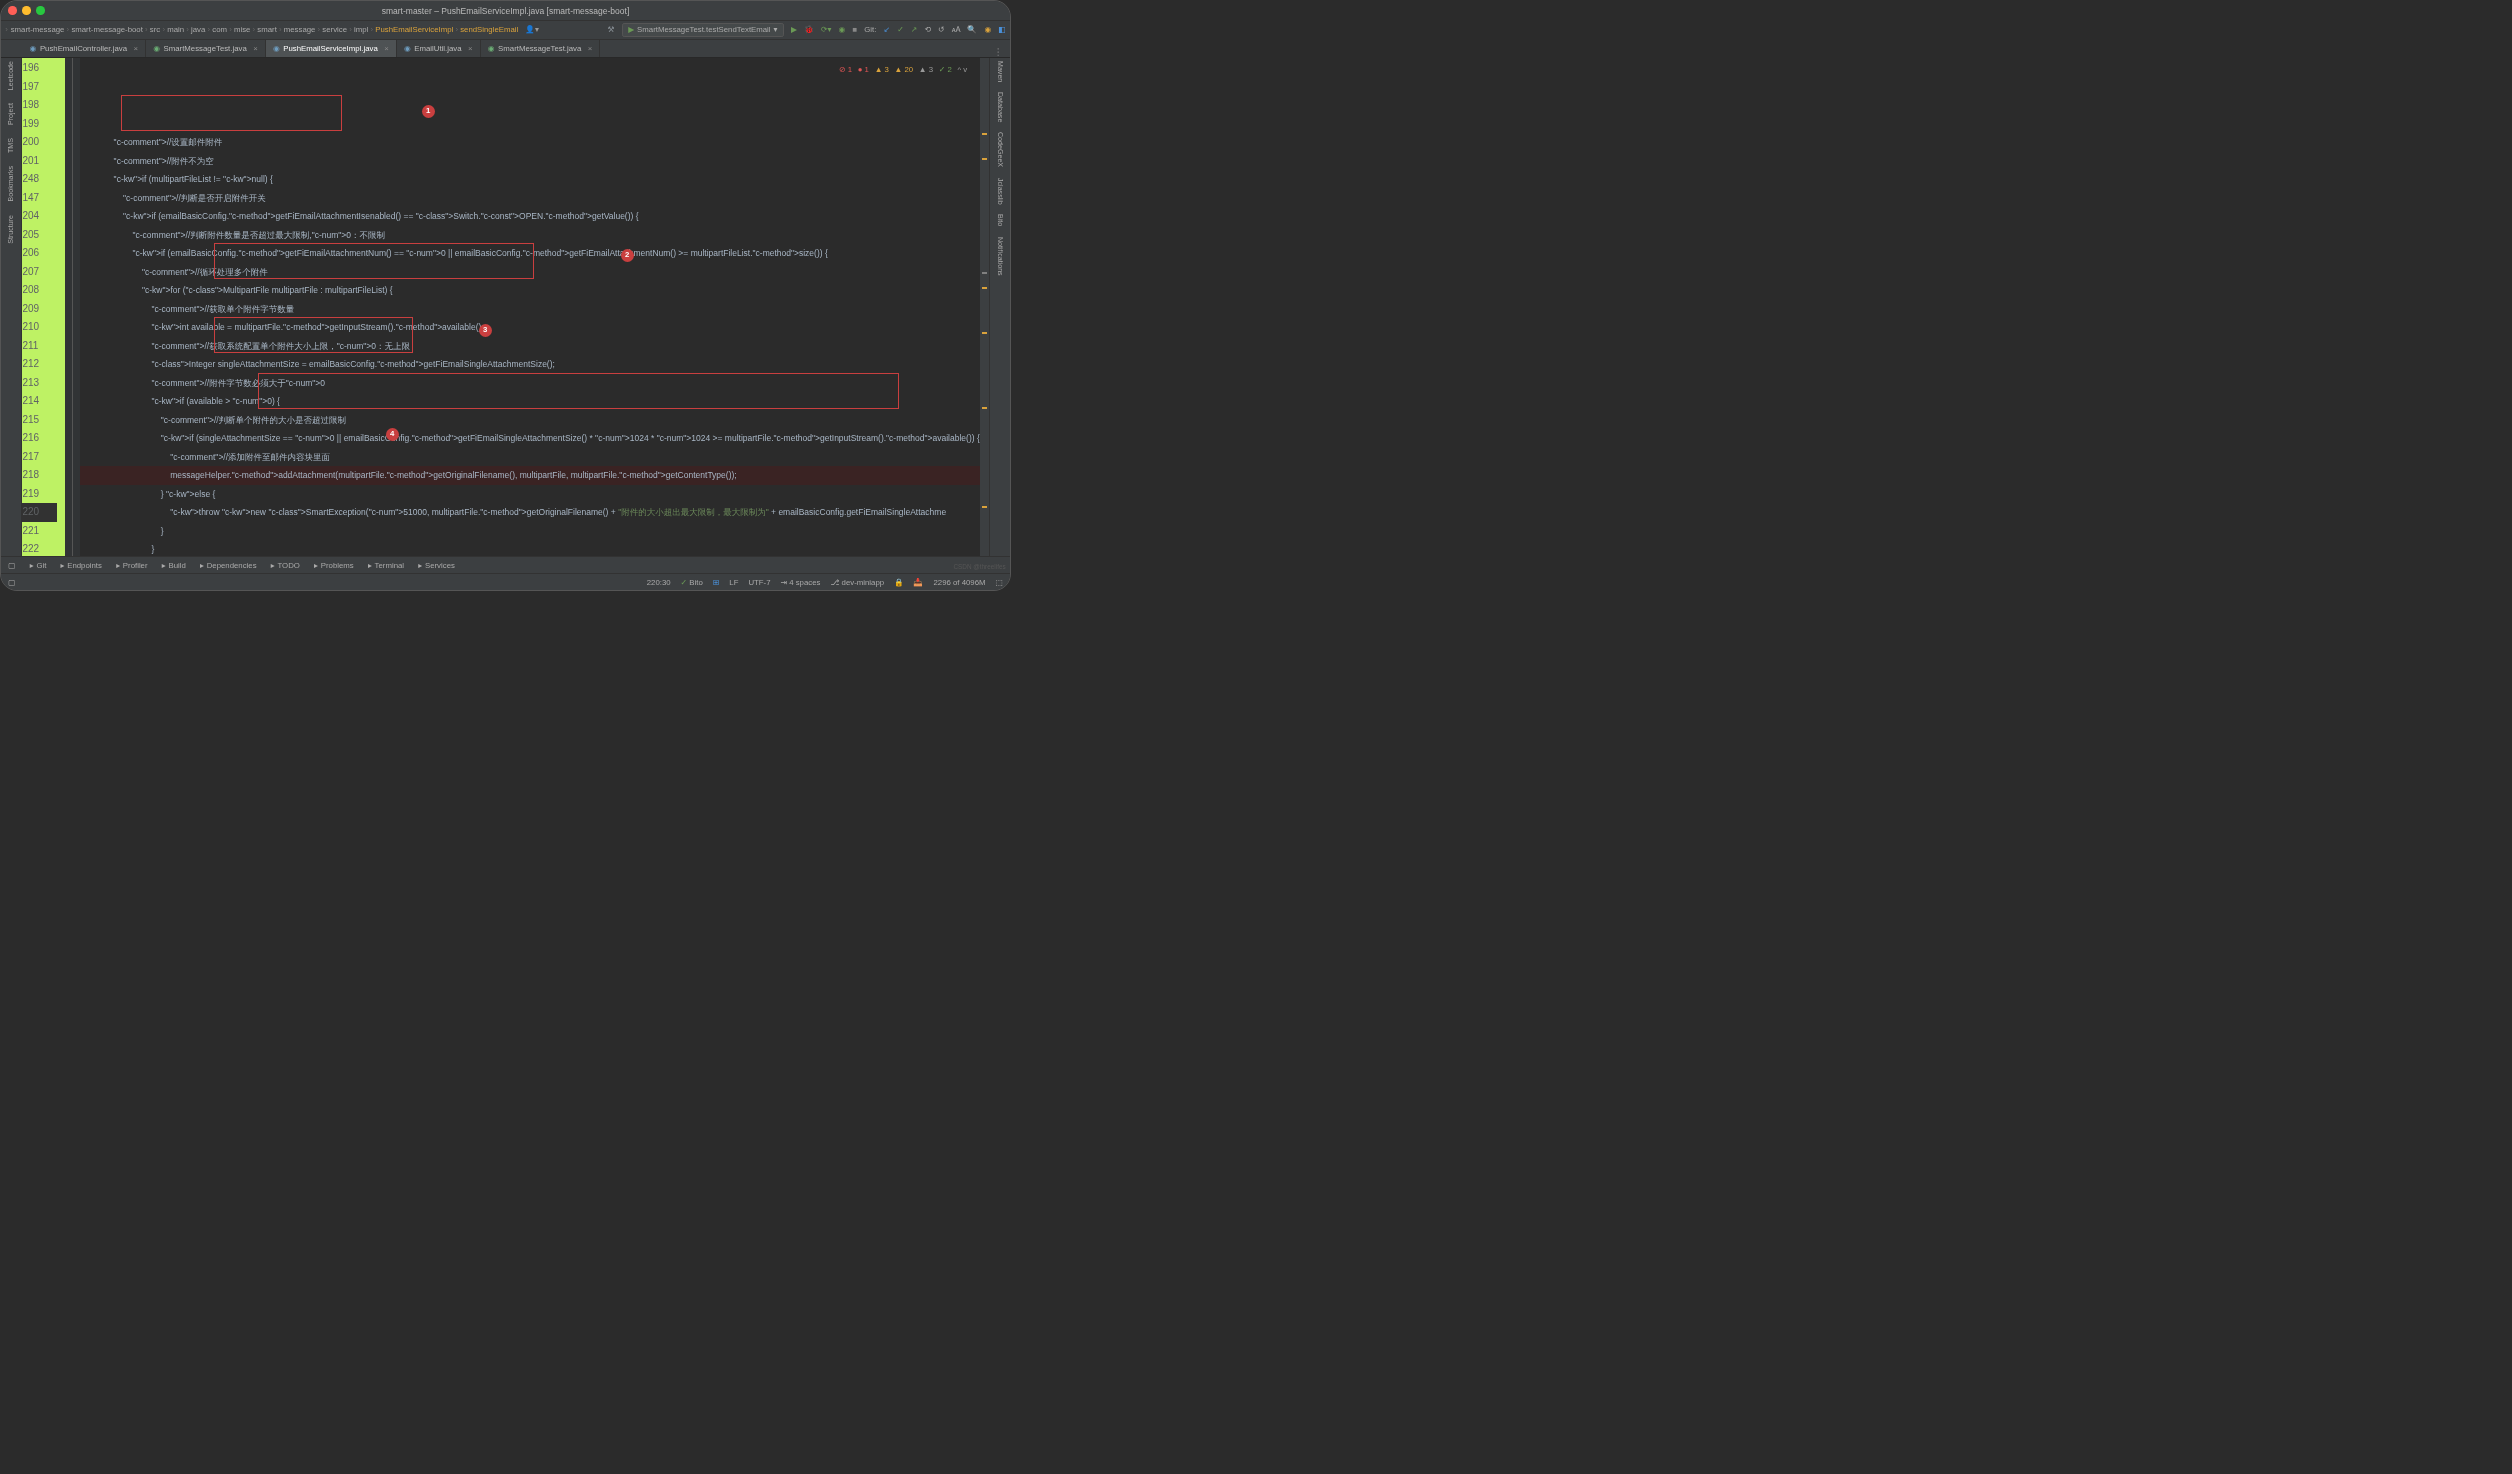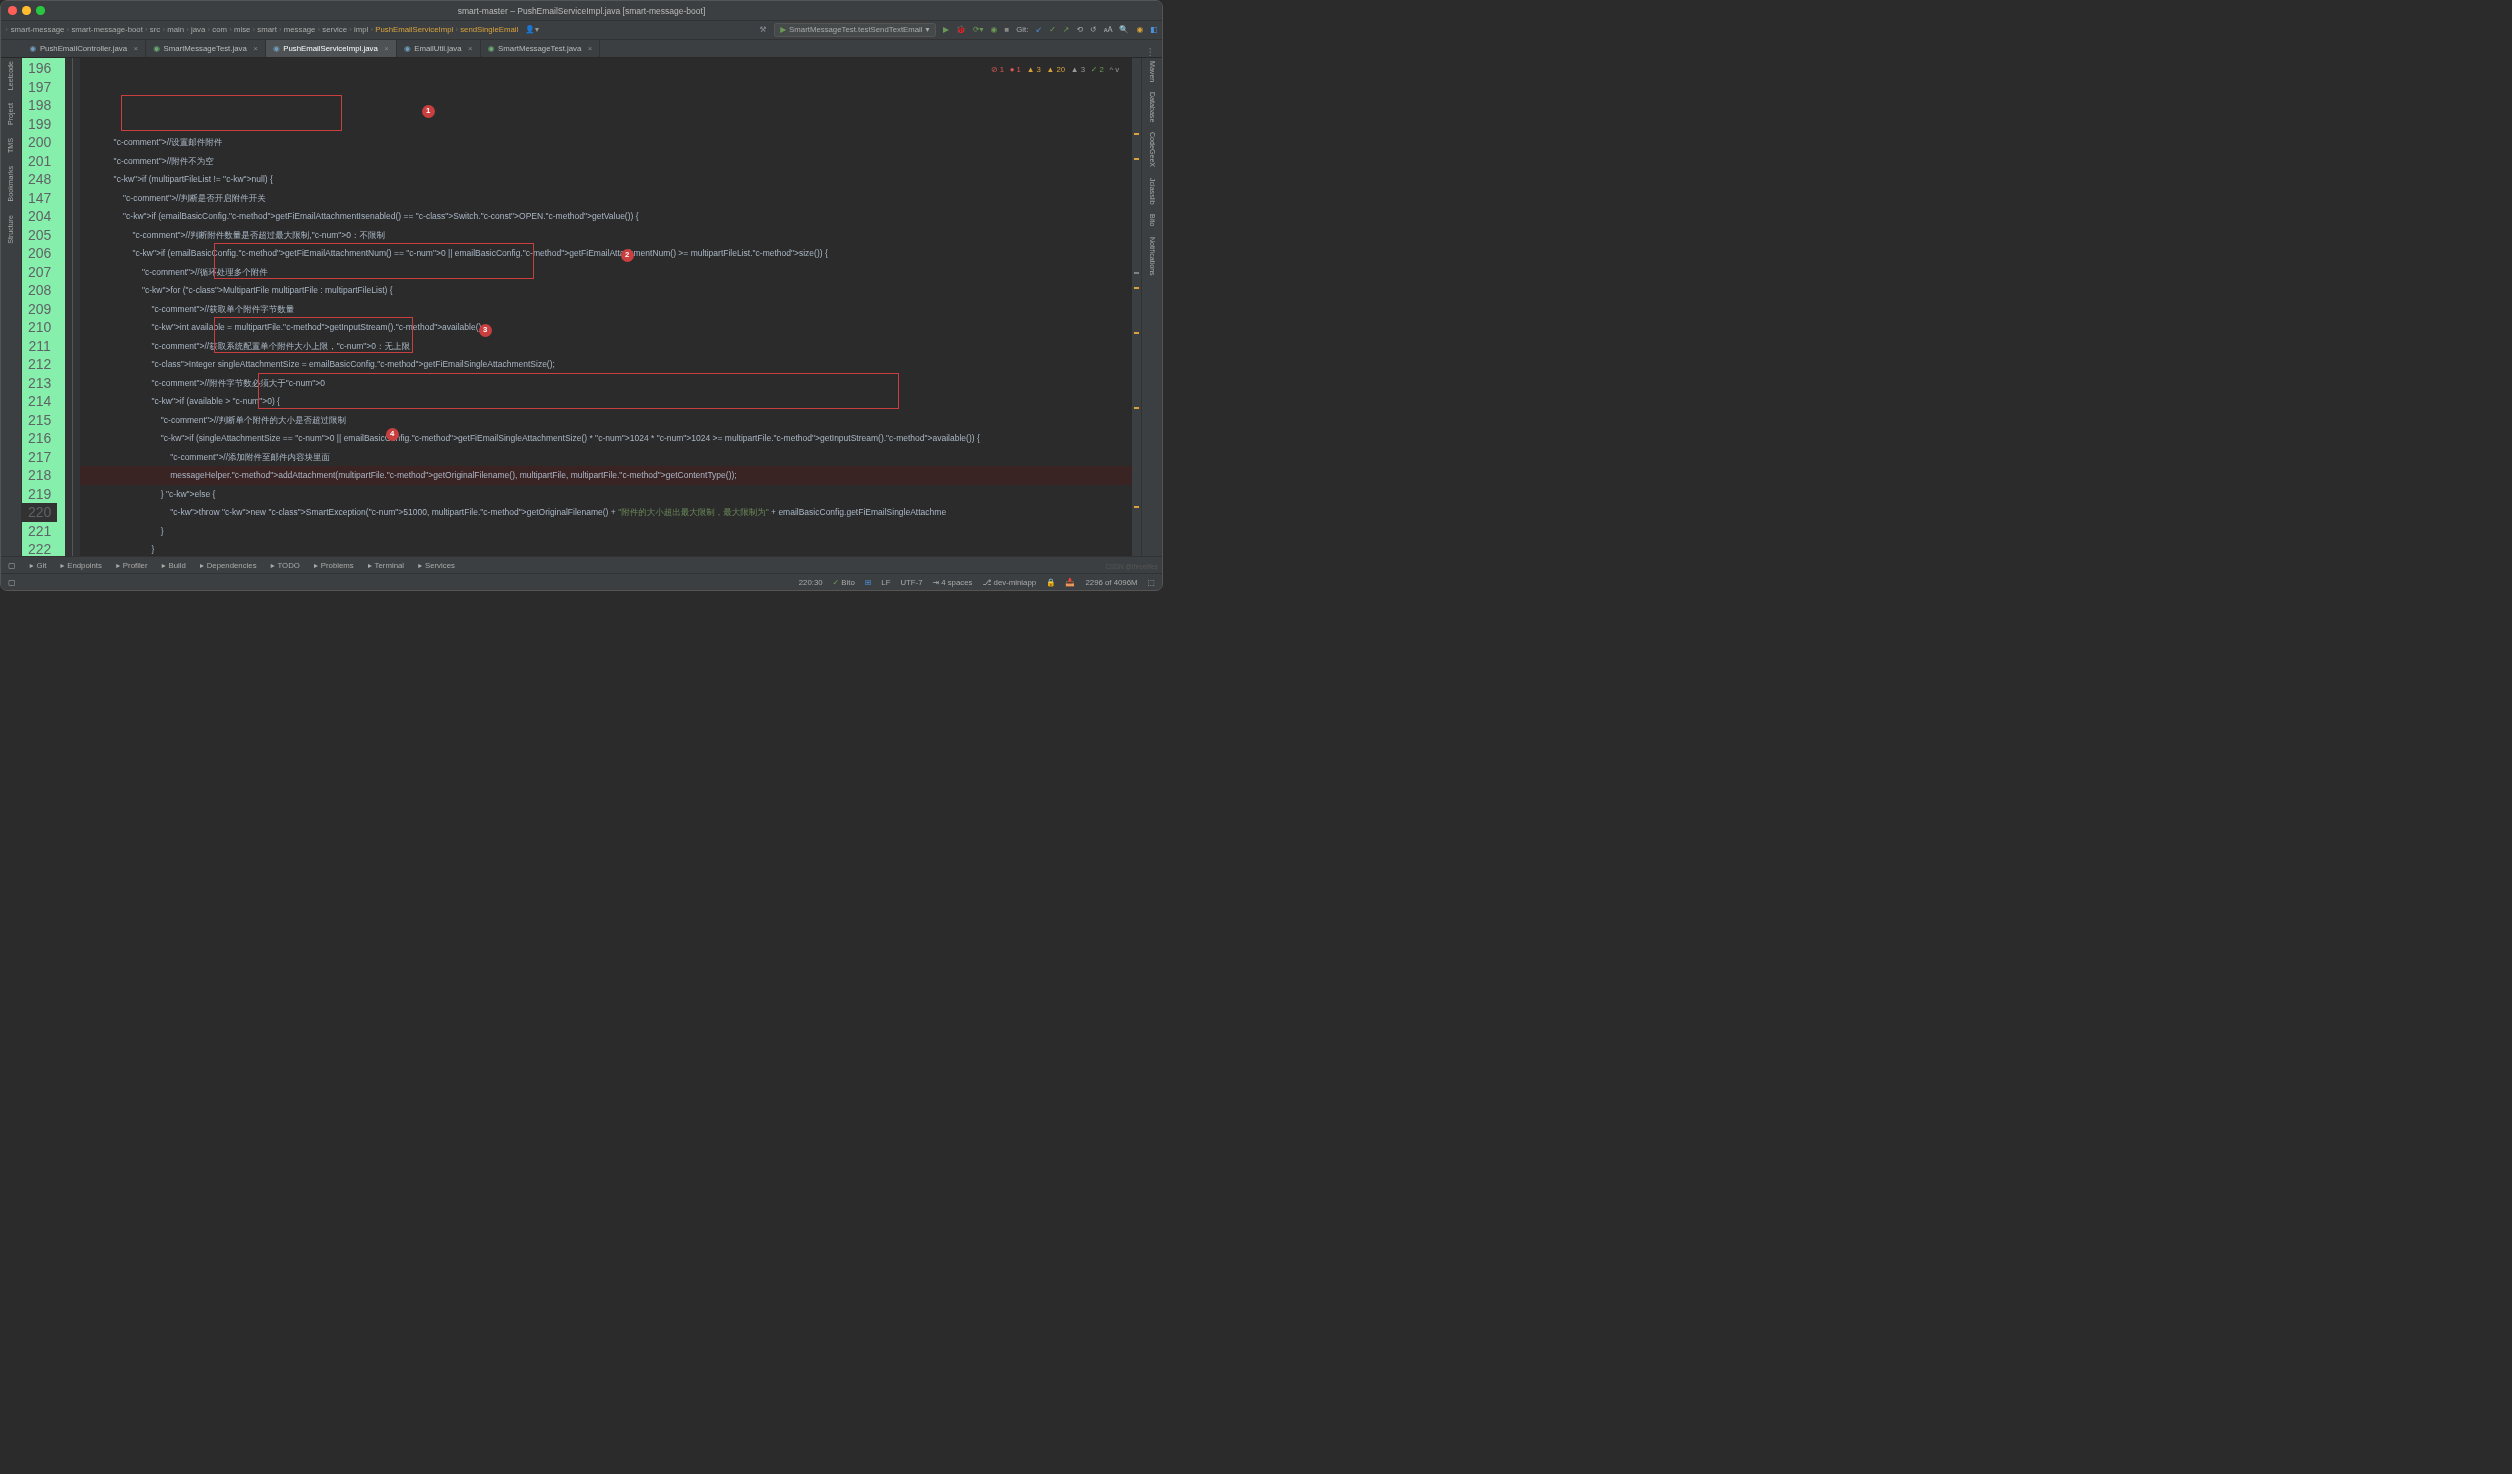--- a/index.html
+++ b/index.html
@@ -1,17 +1,17 @@
 <!DOCTYPE html>
 <html style="font-size:11.4px"><head>
 <meta charset="utf-8">
 <style>
 *{box-sizing:border-box;margin:0;padding:0;font-family:-apple-system,BlinkMacSystemFont,"Segoe UI",sans-serif}
 body{background:#2b2b2b;color:#a9b7c6;font-size:9.3px;overflow:hidden;width:2512px;height:1474px;transform-origin:top left}
-.window{background:#3c3f41;border-radius:7px;overflow:hidden;width:1163px;height:591px;position:relative;display:flex;flex-direction:column;border:0.7px solid #555}
+.window{background:#3c3f41;border-radius:17px;overflow:hidden;width:1011px;height:591px;position:relative;display:flex;flex-direction:column;border:0.7px solid #555}
 .titlebar{height:20px;background:#3c3f41;display:flex;align-items:center;padding:0 7.1px;position:relative;border-bottom:0.7px solid #323232}
 .traffic{display:flex;gap:5.7px}
 .dot{width:8.5px;height:8.5px;border-radius:50%}
 .dot.red{background:#ff5f57}.dot.yellow{background:#febc2e}.dot.green{background:#28c840}
 .title{position:absolute;left:50%;transform:translateX(-50%);color:#bbb;font-size:8.5px}
 .navbar{height:18.5px;background:#3c3f41;display:flex;align-items:center;padding:0 4.3px;gap:2.8px;border-bottom:0.7px solid #323232;font-size:7.8px;color:#aaa}
 .crumb{cursor:pointer;white-space:nowrap}
 .sep{color:#666}
 .navbar .right{margin-left:auto;display:flex;align-items:center;gap:7.1px}
 .runcfg{background:#45494a;border:0.7px solid #555;border-radius:2.1px;padding:1.4px 5.7px;display:flex;align-items:center;gap:2.8px}
@@ -19,21 +19,21 @@
 .tabs{height:18.5px;background:#3c3f41;display:flex;align-items:flex-end;padding-left:21.4px;border-bottom:0.7px solid #282828}
 .tab{height:17px;padding:0 7.1px;display:flex;align-items:center;gap:3.6px;font-size:7.8px;color:#bbb;border-right:0.7px solid #323232;cursor:pointer}
 .tab.active{background:#4e5254;color:#fff}
 .tab .close{color:#888;margin-left:2.8px}
 .body{flex:1;display:flex;min-height:0}
 .left-gutter{width:21.4px;background:#3c3f41;border-right:0.7px solid #323232;display:flex;flex-direction:column;align-items:center;padding-top:2.8px;gap:13px;font-size:7.1px}
 .left-gutter .litem{writing-mode:vertical-rl;transform:rotate(180deg);color:#aaa;cursor:pointer;display:flex;align-items:center;gap:2.8px}
 .right-gutter{width:21.4px;background:#3c3f41;border-left:0.7px solid #323232;display:flex;flex-direction:column;align-items:center;padding-top:2.8px;gap:10px;font-size:7.1px}
 .right-gutter .ritem{writing-mode:vertical-rl;color:#aaa;cursor:pointer;display:flex;align-items:center;gap:2.8px}
 .editor{flex:1;background:#2b2b2b;display:flex;position:relative;overflow:hidden}
-.gutter{width:43px;background:#86efac;color:#606366;text-align:center;padding:1.4px 8.5px 1.4px 0;font-family:Menlo,Consolas,monospace;font-size:14px;line-height:18.5px;user-select:none}
+.gutter{width:43px;background:#bef264;color:#606366;text-align:left;padding:1.4px 8.5px 1.4px 0;font-family:Menlo,Consolas,monospace;font-size:10px;line-height:18.5px;user-select:none}
 .fold-gutter{width:14.2px;background:#313335;position:relative}
 .fold-line{position:absolute;left:6.4px;top:0;bottom:0;width:0.7px;background:#555}
 .code{flex:1;padding:1.4px 0;font-family:Menlo,Consolas,monospace;font-size:8.5px;line-height:18.5px;white-space:pre;position:relative;overflow:hidden}
 .line{height:18.5px;padding-left:5.7px;position:relative}
 .line.bp{background:#3a2323}.c-str{color:#6a8759}
 .hl-box{position:absolute;border:1.4px solid #c73a3a;pointer-events:none}
 .hl-box.r1{border-color:#c93f3f}
 .bnum{position:absolute;width:13px;height:13px;background:#c93f3f;border-radius:50%;color:#fff;font-size:7.8px;display:flex;align-items:center;justify-content:center;font-weight:bold;pointer-events:none}
 .insp{position:absolute;top:2.8px;right:21.4px;font-size:7.8px;color:#999;display:flex;gap:5.7px}
 .insp .err{color:#e05555}.insp .warn{color:#d9a23c}.insp .weak{color:#999}.insp .ok{color:#6a9955}

